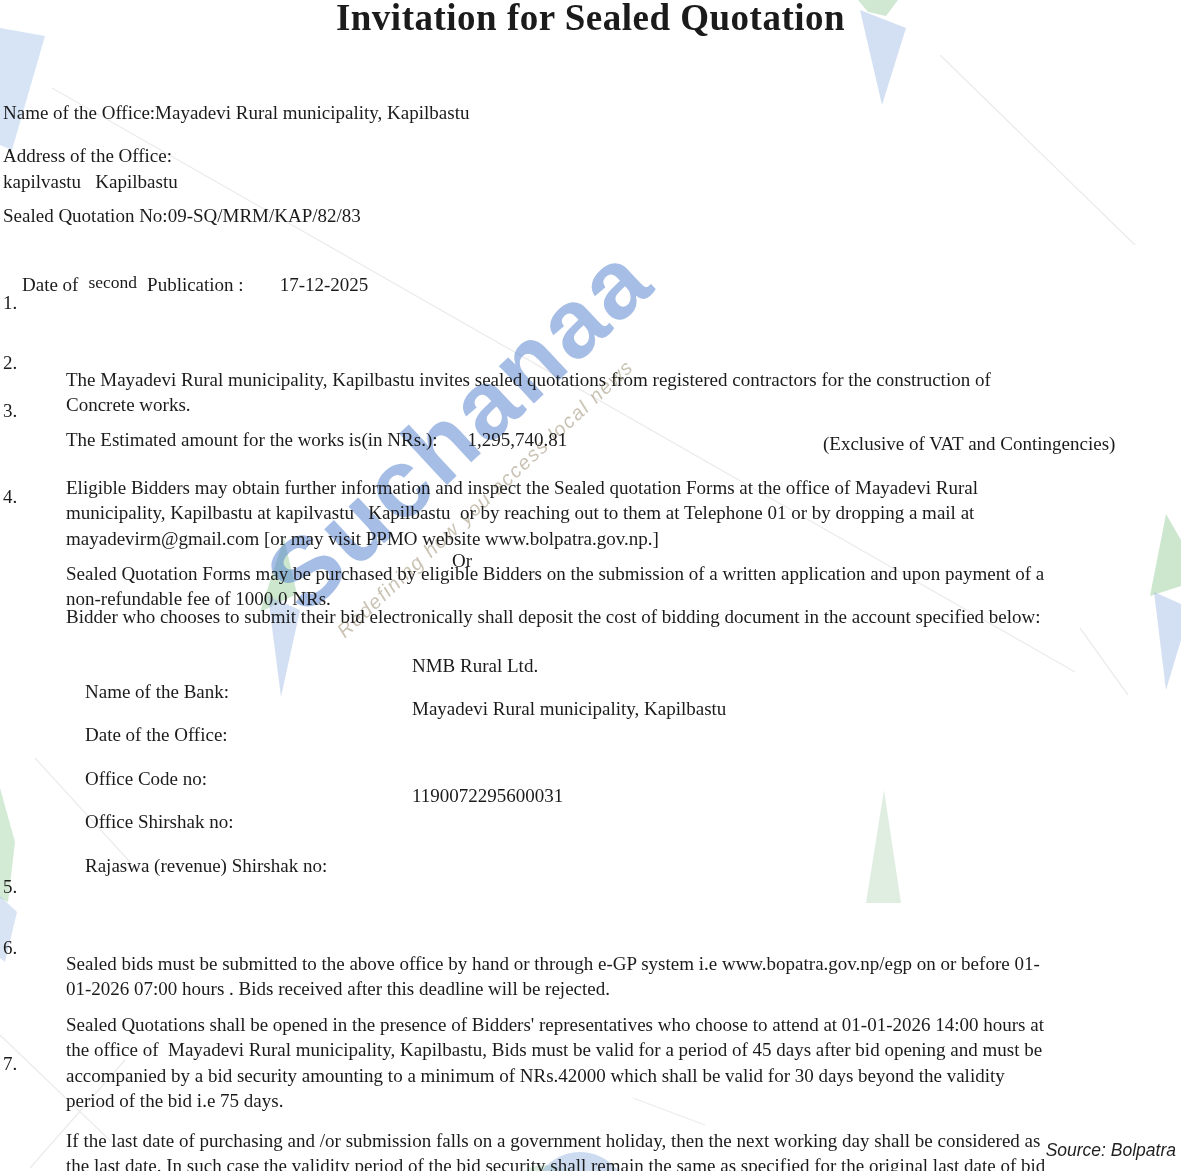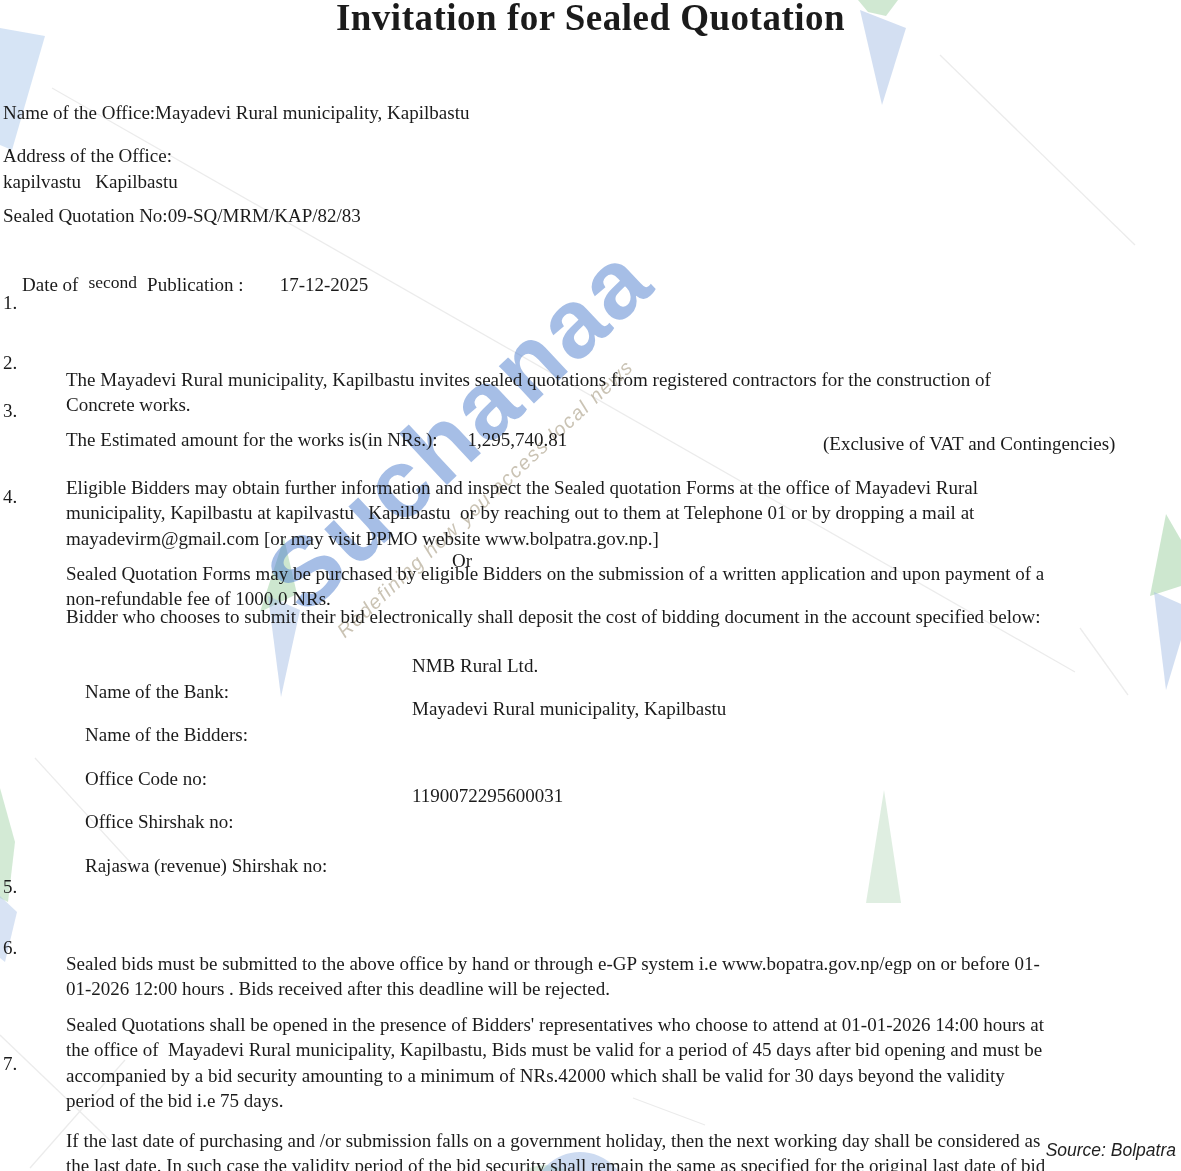--- a/index.html
+++ b/index.html
@@ -145,40 +145,40 @@
 
   <div class="abs or t" style="top:548px">Or</div>
 
   <div class="abs t" style="top:604px;left:66px;z-index:2">Bidder who chooses to submit their bid electronically shall deposit the cost of bidding document in the account specified below:</div>
 
   <div class="abs bankrow t" style="top:653px">
     <span>Name of the Bank:</span>
     <span class="val">NMB Rural Ltd.</span>
   </div>
   <div class="abs bankrow t" style="top:696px">
-    <span>Name of the Bidders:</span>
+    <span>Date of the Office:</span>
     <span class="val">Mayadevi Rural municipality, Kapilbastu</span>
   </div>
   <div class="abs bankrow t" style="top:740px">
     <span>Office Code no:</span>
     <span class="val"></span>
   </div>
   <div class="abs bankrow t" style="top:783px">
     <span>Office Shirshak no:</span>
     <span class="val">1190072295600031</span>
   </div>
   <div class="abs bankrow t" style="top:827px">
     <span>Rajaswa (revenue) Shirshak no:</span>
     <span class="val"></span>
   </div>
 
   <div class="abs item t" style="top:874px">
     <span class="no">5.</span>
     <span class="txt">Sealed bids must be submitted to the above office by hand or through e-GP system i.e www.bopatra.gov.np/egp on or before 01-
-01-2026 12:00 hours . Bids received after this deadline will be rejected.</span>
+01-2026 07:00 hours . Bids received after this deadline will be rejected.</span>
   </div>
 
   <div class="abs item t" style="top:935px">
     <span class="no">6.</span>
     <span class="txt">Sealed Quotations shall be opened in the presence of Bidders' representatives who choose to attend at 01-01-2026 14:00 hours at
 the office of  Mayadevi Rural municipality, Kapilbastu, Bids must be valid for a period of 45 days after bid opening and must be
 accompanied by a bid security amounting to a minimum of NRs.42000 which shall be valid for 30 days beyond the validity
 period of the bid i.e 75 days.</span>
   </div>
 

